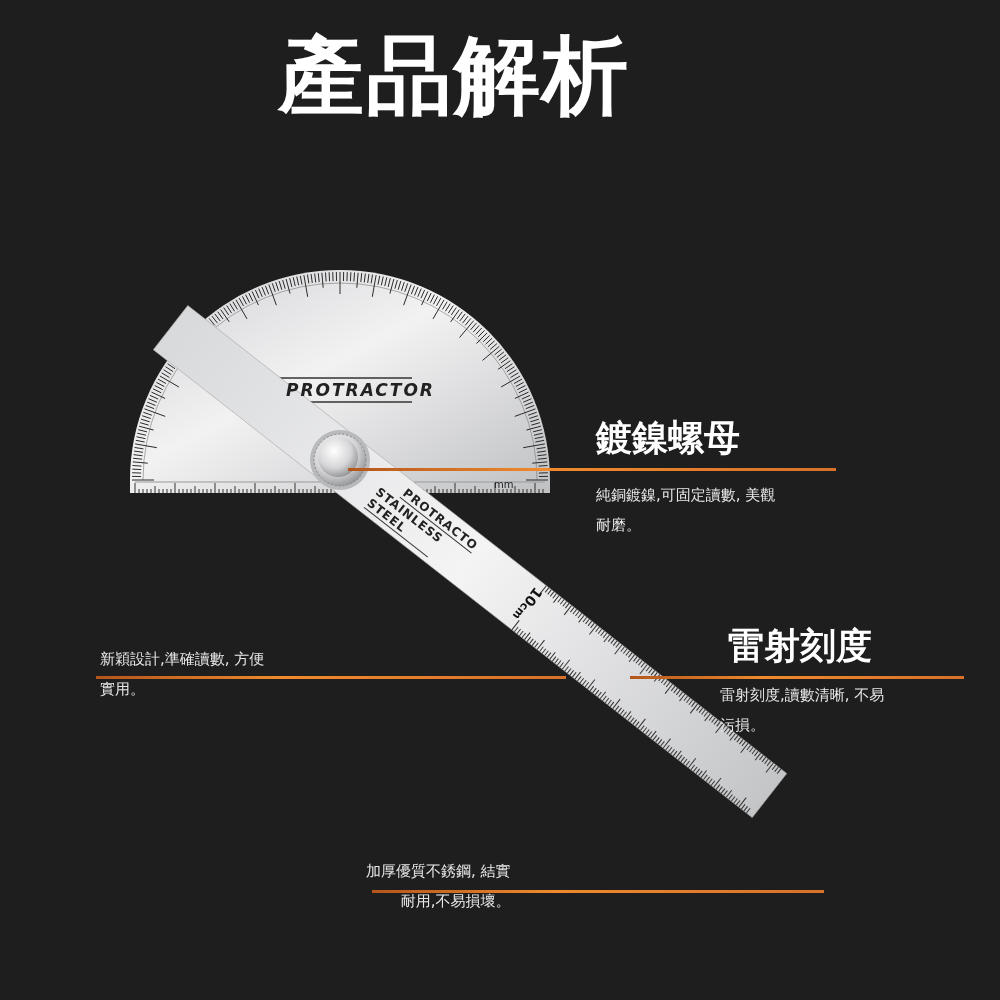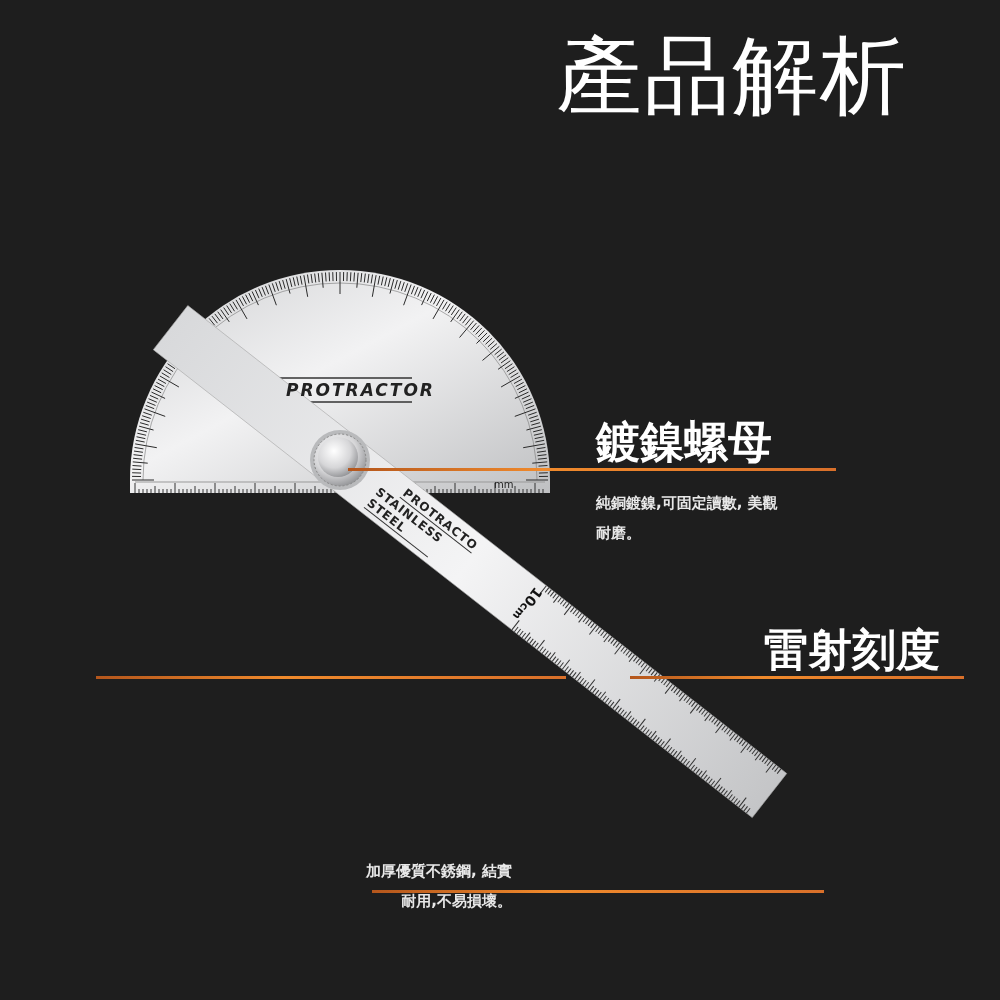--- a/index.html
+++ b/index.html
@@ -5,30 +5,30 @@
   html, body { margin: 0; padding: 0; }
   body {
     width: 1000px; height: 1000px; overflow: hidden;
     background: #1e1e1e;
     font-family: "DejaVu Sans", "Liberation Sans", sans-serif;
     color: #fff;
     position: relative;
   }
   .page-title {
     position: absolute; left: 0; top: 32px; width: 908px;
-    text-align: right; font-size: 86px; font-weight: normal;
+    text-align: center; font-size: 86px; font-weight: bold;
     letter-spacing: 2px; line-height: 1;
   }
   .art { position: absolute; left: 0; top: 0; }
   .feature { position: absolute; }
   .feature .heading {
-    font-size: 44px; font-weight: bold; line-height: 1; white-space: nowrap;
+    font-size: 36px; font-weight: bold; line-height: 1; white-space: nowrap;
   }
   .feature .desc {
-    font-size: 15px; font-weight: bold; color: #e8e8e8;
+    font-size: 15px; font-weight: normal; color: #e8e8e8;
     line-height: 30px; white-space: pre-line;
   }
   .orange-line {
     position: absolute; height: 3px;
     background: linear-gradient(90deg, #b4561c, #f08a2c 40%, #d9702a);
   }
 </style>
 </head>
 <body>
 
@@ -573,22 +573,26 @@
 <div class="orange-line" style="left:630px;top:676px;width:334px;"></div>
 <div class="orange-line" style="left:372px;top:890px;width:452px;"></div>
 
 <div class="feature" style="left:596px;top:420px;">
   <div class="heading">鍍鎳螺母</div>
   <div class="desc" style="margin-top:24px;">純銅鍍鎳,可固定讀數, 美觀
 耐磨。</div>
 </div>
 
 <div class="feature" style="left:96px;top:628px;">
+  <div class="desc" style="margin-top:16px;padding-left:4px;">新穎設計,準確讀數, 方便
+實用。</div>
 </div>
 
-<div class="feature" style="left:764px;top:628px;">
+<div class="feature" style="left:728px;top:628px;">
   <div class="heading">雷射刻度</div>
+  <div class="desc" style="margin-top:16px;margin-left:-8px;">雷射刻度,讀數清晰, 不易
+污損。</div>
 </div>
 
 <div class="feature" style="left:384px;top:840px;">
   <div class="desc" style="margin-top:16px;margin-left:-18px;text-align:right;">加厚優質不銹鋼, 結實
 耐用,不易損壞。</div>
 </div>
 
 </body></html>

